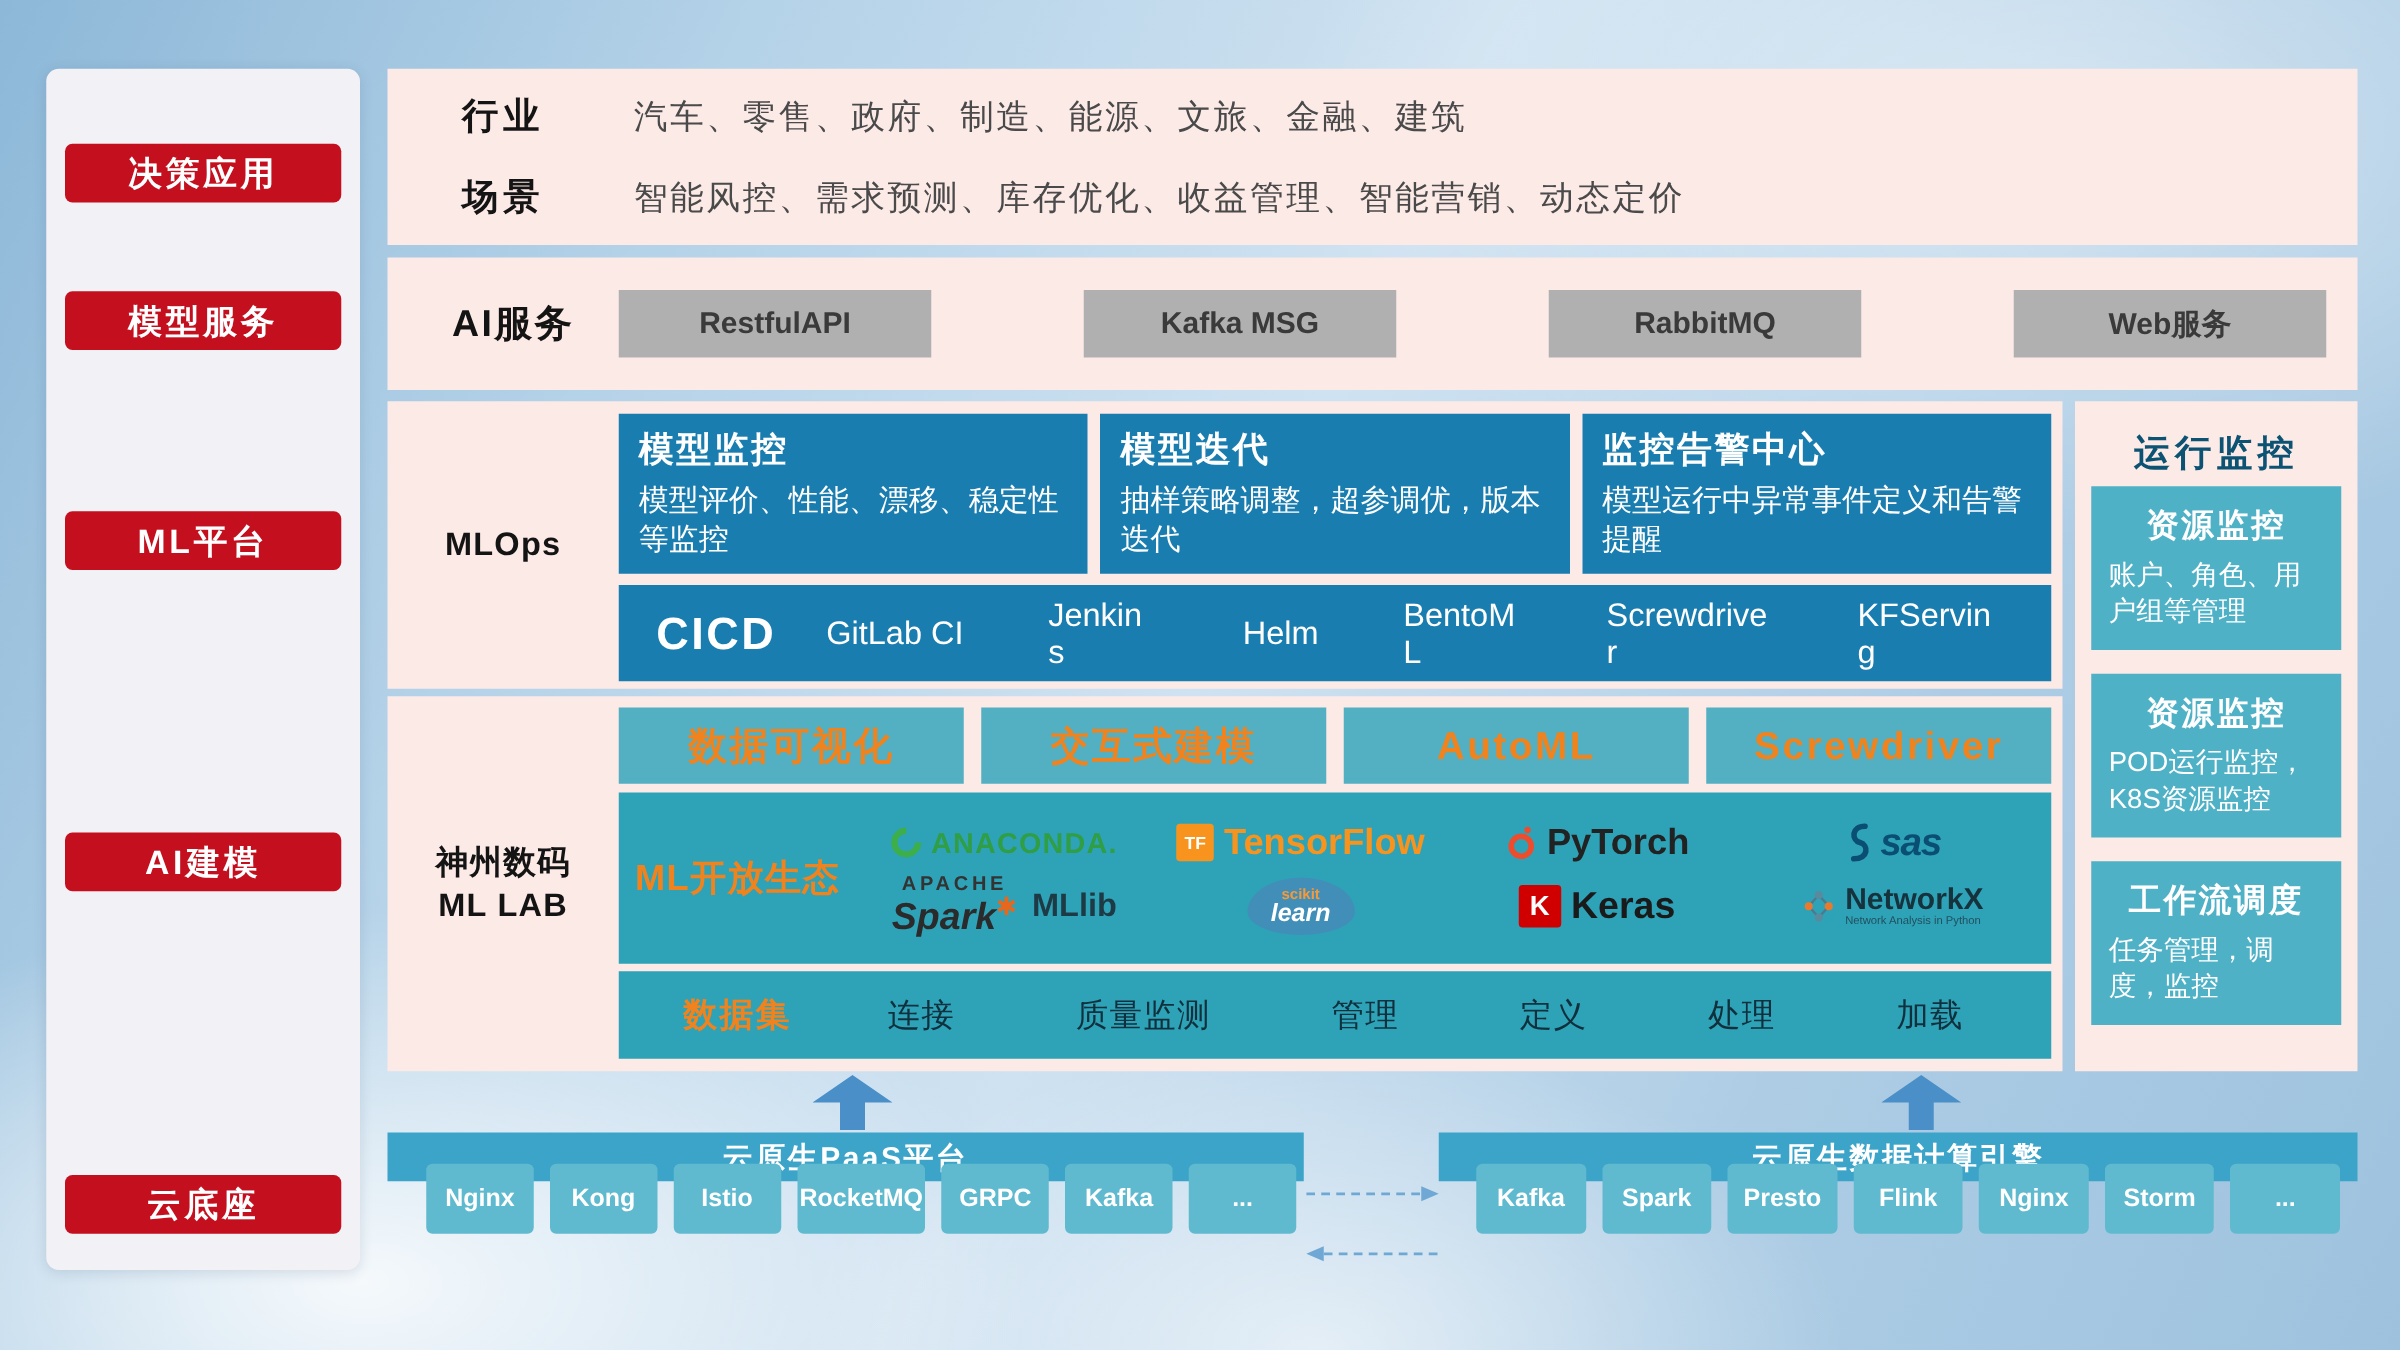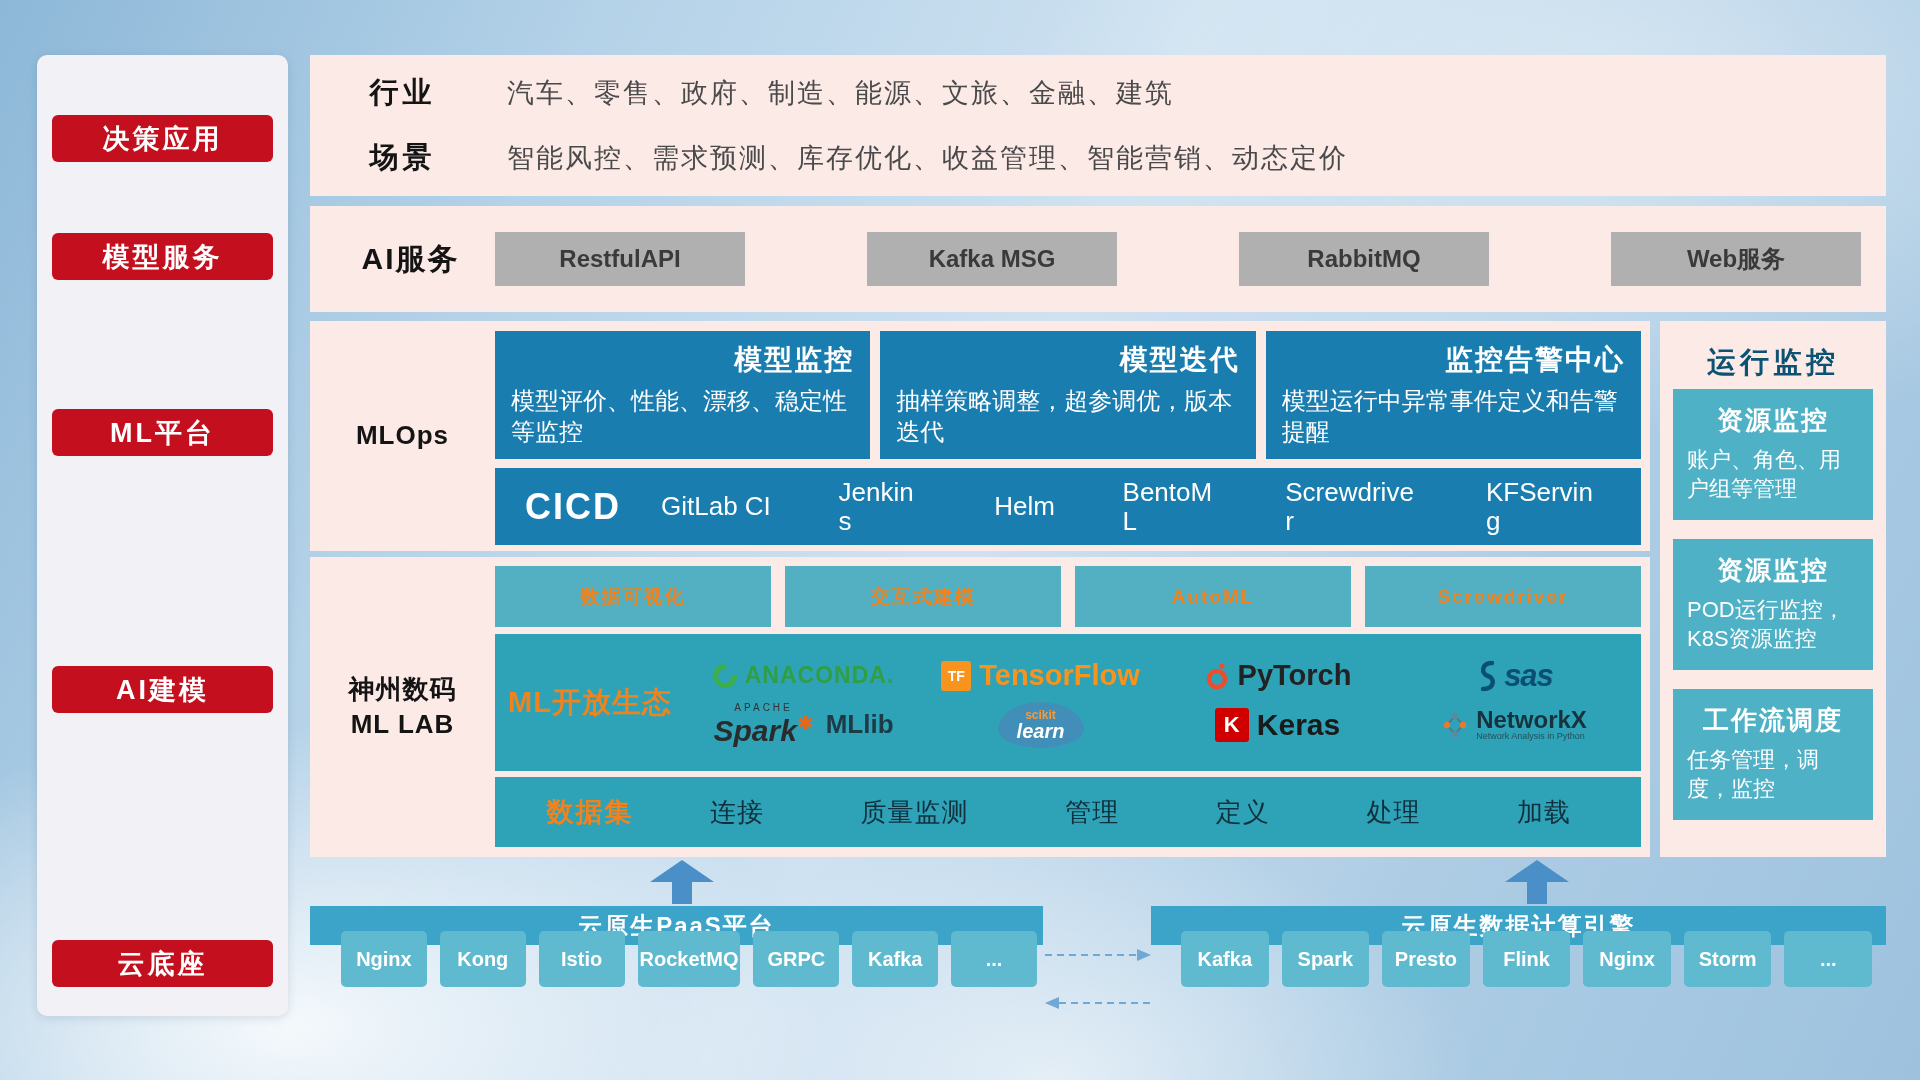--- a/index.html
+++ b/index.html
@@ -36,51 +36,51 @@
   .row2-btns{ flex:1; display:flex; justify-content:space-between; padding-right:25px; }
   .gray-btn{ width:250px; height:54px; background:#b1b0b0; color:#3a3a3a; font-size:24px; font-weight:bold;
     display:flex; align-items:center; justify-content:center; }
   
   .mlops{ position:absolute; left:310px; top:321px; width:1340px; height:230px; }
   .col-label{ position:absolute; left:0; top:0; width:185px; height:100%;
     display:flex; flex-direction:column; align-items:center; justify-content:center;
     font-size:26px; font-weight:bold; color:#141414; line-height:1.35; letter-spacing:1px; }
   .mlops-cards{ position:absolute; left:185px; top:10px; right:9px; height:128px; display:flex; gap:10px; }
   .blue-card{ flex:1; background:#1a7db0; color:#fff; padding:10px 16px; }
-  .card-title{ text-align:right; font-size:28px; font-weight:bold; margin-bottom:6px; letter-spacing:2px; }
+  .card-title{ text-align:left; font-size:28px; font-weight:bold; margin-bottom:6px; letter-spacing:2px; }
   .card-desc{ font-size:24px; line-height:1.3; }
   .cicd-bar{ position:absolute; left:185px; top:147px; right:9px; height:77px; background:#1a7db0;
     display:flex; align-items:center; color:#fff; }
   .cicd-label{ font-size:36px; font-weight:bold; margin:0 40px 0 30px; letter-spacing:2px; }
   .cicd-tools{ flex:1; display:flex; align-items:center; justify-content:space-between; padding-right:45px; }
   .cicd-tool{ font-size:26px; word-break:break-all; line-height:1.1; }
   .cicd-tools .cicd-tool:nth-child(2){ max-width:88px; }
   .cicd-tools .cicd-tool:nth-child(4){ max-width:95px; }
   .cicd-tools .cicd-tool:nth-child(5){ max-width:133px; }
   .cicd-tools .cicd-tool:nth-child(6){ max-width:110px; }
   
   .mllab{ position:absolute; left:310px; top:557px; width:1340px; height:300px; }
   .mllab-top{ position:absolute; left:185px; top:9px; right:9px; height:61px; display:flex; gap:14px; }
   .teal-btn{ flex:1; background:#52b0c2; display:flex; align-items:center; justify-content:center;
-    font-size:19px; font-weight:bold; color:#f0831d; letter-spacing:2px; }
+    font-size:31px; font-weight:bold; color:#f0831d; letter-spacing:2px; }
   .eco{ position:absolute; left:185px; top:77px; right:9px; height:137px; background:#2ea3b8;
     display:flex; align-items:center; }
   .eco-label{ width:190px; text-align:center; font-size:29px; font-weight:bold; color:#f0831d; letter-spacing:1px; }
   .eco-grid{ flex:1; display:grid; grid-template-columns:repeat(4,1fr); row-gap:8px; align-items:center; padding-right:8px; }
   .logo-cell{ display:flex; align-items:center; justify-content:center; gap:8px; }
   .anaconda-ring{ width:24px; height:24px; border-radius:50%; border:5px solid #3cae4a;
     border-top-color:transparent; transform:rotate(45deg); }
   .anaconda-text{ font-size:23px; font-weight:bold; color:#2f9e44; letter-spacing:1px; }
   .tf-box{ width:30px; height:30px; background:#f8941d; color:#fff; font-size:14px; font-weight:bold;
     display:flex; align-items:center; justify-content:center; border-radius:3px; }
   .tf-text{ font-size:29px; font-weight:bold; color:#f8941d; }
   .pytorch-text{ font-size:29px; font-weight:bold; color:#222; }
   .sas-text{ font-size:31px; font-weight:bold; font-style:italic; color:#0b4e74; letter-spacing:-1px; }
   .spark-stack{ display:flex; flex-direction:column; align-items:center; line-height:1; }
-  .spark-apache{ font-size:10px; letter-spacing:3px; color:#333; font-weight:normal; }
+  .spark-apache{ font-size:16px; letter-spacing:3px; color:#333; font-weight:bold; }
   .spark-text{ font-size:30px; font-weight:bold; font-style:italic; color:#2b2b2b; }
   .spark-star{ color:#e8671b; font-size:20px; font-style:normal; vertical-align:super; }
   .mllib-text{ font-size:26px; font-weight:bold; color:#1d3a45; margin-left:4px; }
   .skl-badge{ width:86px; height:46px; background:#418fb8;
     border-radius:50% 50% 50% 50% / 60% 60% 40% 40%;
     display:flex; flex-direction:column; align-items:center; justify-content:center; }
   .skl-top{ font-size:12px; color:#f89939; font-weight:bold; line-height:1; }
   .skl-text{ font-size:20px; color:#fff; font-weight:bold; font-style:italic; line-height:1; }
   .keras-box{ width:34px; height:34px; background:#d00000; color:#fff; border-radius:3px;
     display:flex; align-items:center; justify-content:center; font-size:22px; font-weight:bold; }

